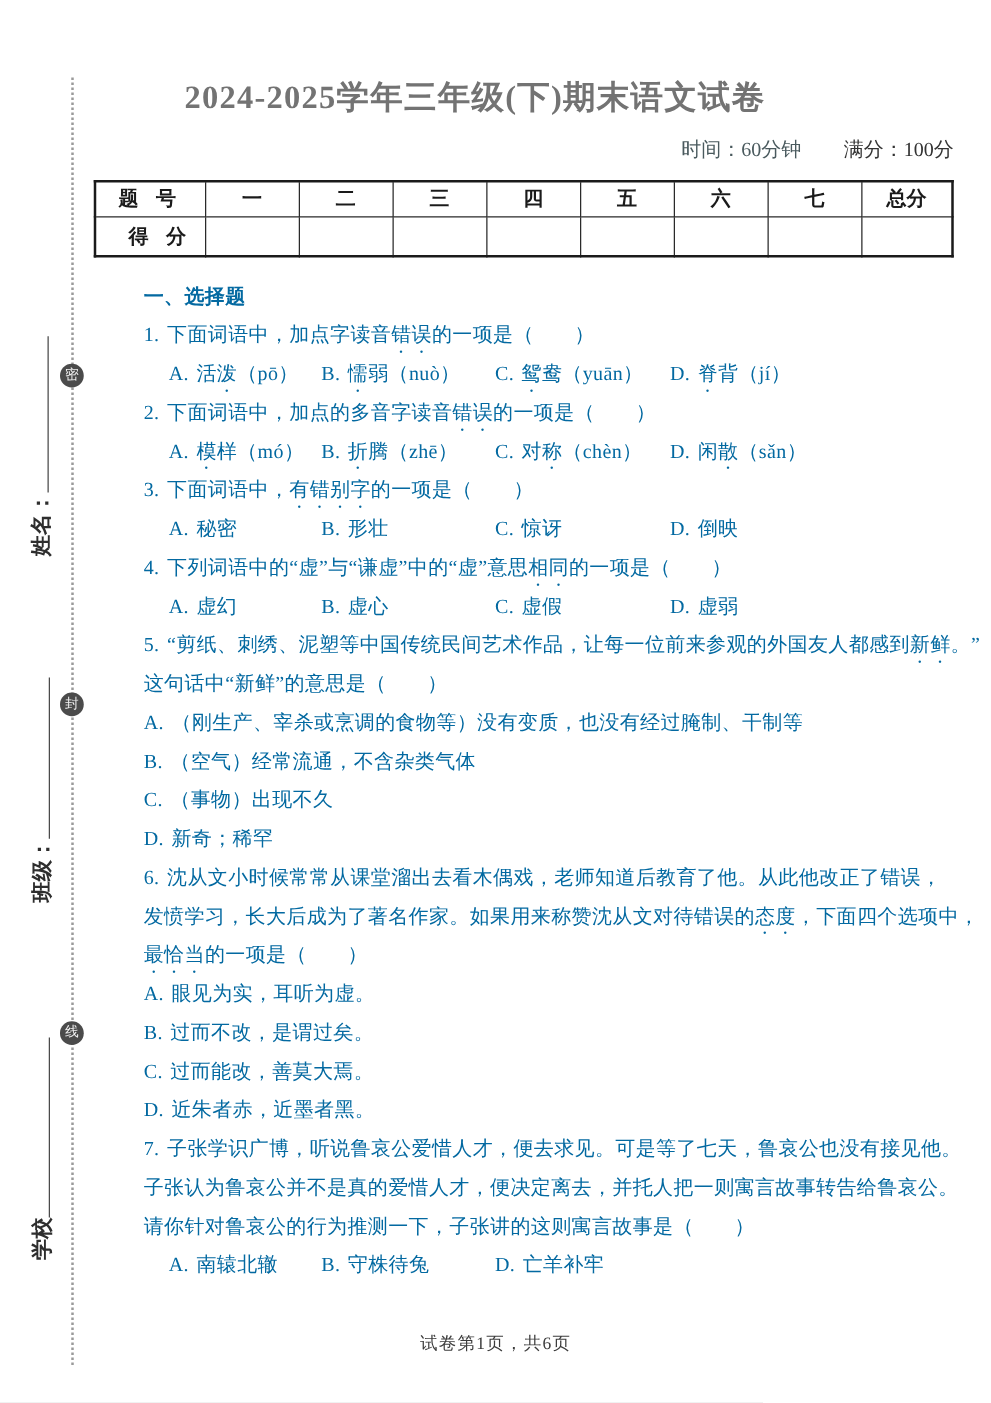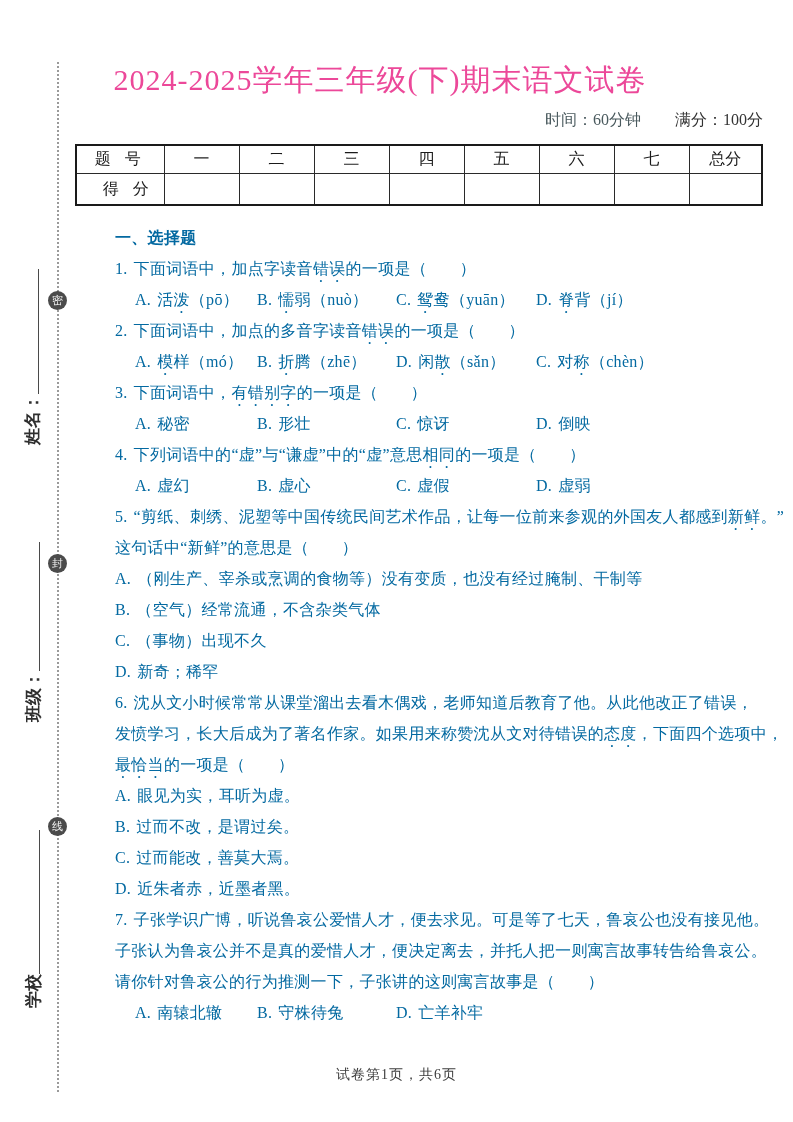--- a/index.html
+++ b/index.html
@@ -5,34 +5,34 @@
   html,body{margin:0;padding:0;background:#e8e8e8;}
   .page{
     position:relative;width:793px;height:1122px;margin:0 auto;
     background:#ffffff;overflow:hidden;
     font-family:"Liberation Serif","DejaVu Serif",serif;
     color:#222;
   }
   
   .title{
     position:absolute;left:0;right:33px;top:60px;
-    text-align:center;font-size:30px;font-weight:normal;color:#ec4899;
+    text-align:center;font-size:26px;font-weight:bold;color:#737373;
     letter-spacing:1px;white-space:nowrap;
   }
   .meta{
     position:absolute;right:30px;top:110px;
     font-size:16px;color:#333;white-space:nowrap;
   }
   .meta .meta-item{margin-left:30px;}
   .meta .meta-item:first-child{margin-left:0;color:#4a5a5e;}
   
   .score-table{
     position:absolute;left:75px;top:144px;width:688px;
     border-collapse:collapse;table-layout:fixed;
-    font-size:16px;color:#1a1a1a;
+    font-size:16px;color:#1a1a1a;font-weight:bold;
   }
   .score-table td{
     border:1.5px solid #2a2a2a;text-align:center;padding:0;
     height:27px;overflow:hidden;
   }
   .score-table tr:last-child td{height:30px;padding-left:16px;}
   .score-table{border:2.5px solid #1a1a1a;}
   .row-label{letter-spacing:5px;}
   
   .content{
@@ -155,22 +155,22 @@
             <span class="opt-cell"><span class="opt-label">B.</span><span class="seg dot">懦</span><span class="seg">弱（nuò）</span></span>
             <span class="opt-cell"><span class="opt-label">C.</span><span class="seg dot">鸳</span><span class="seg">鸯（yuān）</span></span>
             <span class="opt-cell"><span class="opt-label">D.</span><span class="seg dot">脊</span><span class="seg">背（jí）</span></span>
           </div>
         </div>
         <div class="q-block">
           <div class="stem-line"><span class="q-num">2.</span><span class="seg">下面词语中，加点的多音字读音</span><span class="seg dot">错误</span><span class="seg">的一项是（　　）</span></div>
           <div class="opt-row">
             <span class="opt-cell"><span class="opt-label">A.</span><span class="seg dot">模</span><span class="seg">样（mó）</span></span>
             <span class="opt-cell"><span class="opt-label">B.</span><span class="seg dot">折</span><span class="seg">腾（zhē）</span></span>
+            <span class="opt-cell"><span class="opt-label">C.</span><span class="seg">对</span><span class="seg dot">称</span><span class="seg">（chèn）</span></span>
             <span class="opt-cell"><span class="opt-label">D.</span><span class="seg">闲</span><span class="seg dot">散</span><span class="seg">（sǎn）</span></span>
-            <span class="opt-cell"><span class="opt-label">C.</span><span class="seg">对</span><span class="seg dot">称</span><span class="seg">（chèn）</span></span>
           </div>
         </div>
         <div class="q-block">
           <div class="stem-line"><span class="q-num">3.</span><span class="seg">下面词语中，</span><span class="seg dot">有错别字</span><span class="seg">的一项是（　　）</span></div>
           <div class="opt-row">
             <span class="opt-cell"><span class="opt-label">A.</span><span class="seg">秘密</span></span>
             <span class="opt-cell"><span class="opt-label">B.</span><span class="seg">形壮</span></span>
             <span class="opt-cell"><span class="opt-label">C.</span><span class="seg">惊讶</span></span>
             <span class="opt-cell"><span class="opt-label">D.</span><span class="seg">倒映</span></span>
           </div>

